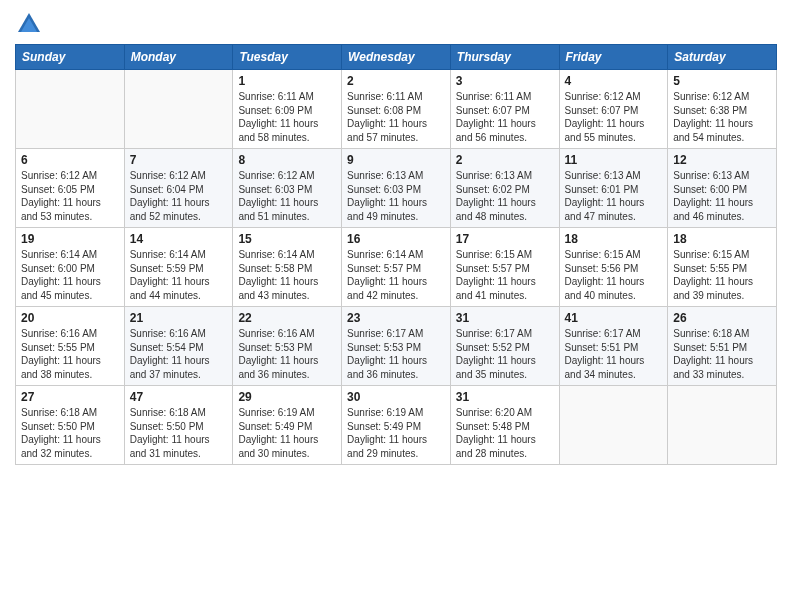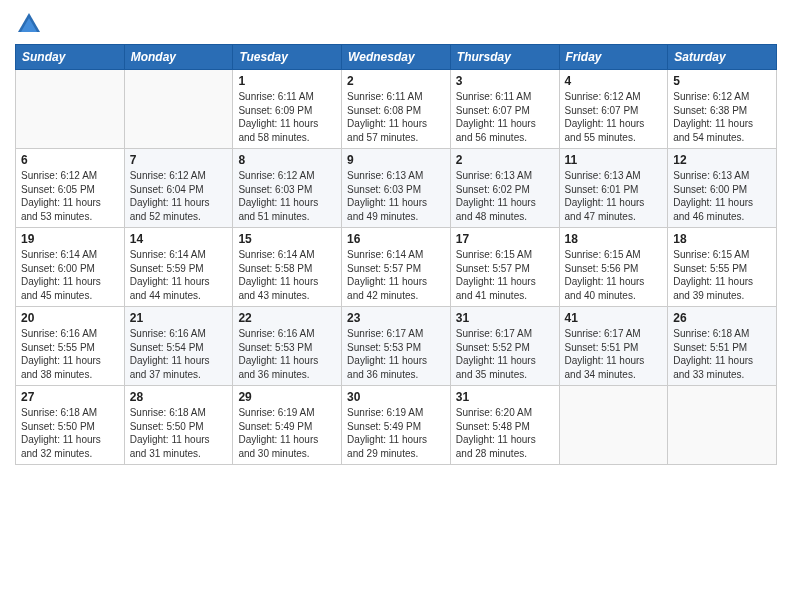--- a/index.html
+++ b/index.html
@@ -299,21 +299,21 @@
           </td>
         </tr>
         <tr>
           <td>
             <span class="day-num">27</span>
             <div class="day-info">Sunrise: 6:18 AM
 Sunset: 5:50 PM
 Daylight: 11 hours and 32 minutes.</div>
           </td>
           <td>
-            <span class="day-num">28</span>
+            <span class="day-num">47</span>
             <div class="day-info">Sunrise: 6:18 AM
 Sunset: 5:50 PM
 Daylight: 11 hours and 31 minutes.</div>
           </td>
           <td>
             <span class="day-num">29</span>
             <div class="day-info">Sunrise: 6:19 AM
 Sunset: 5:49 PM
 Daylight: 11 hours and 30 minutes.</div>
           </td>

